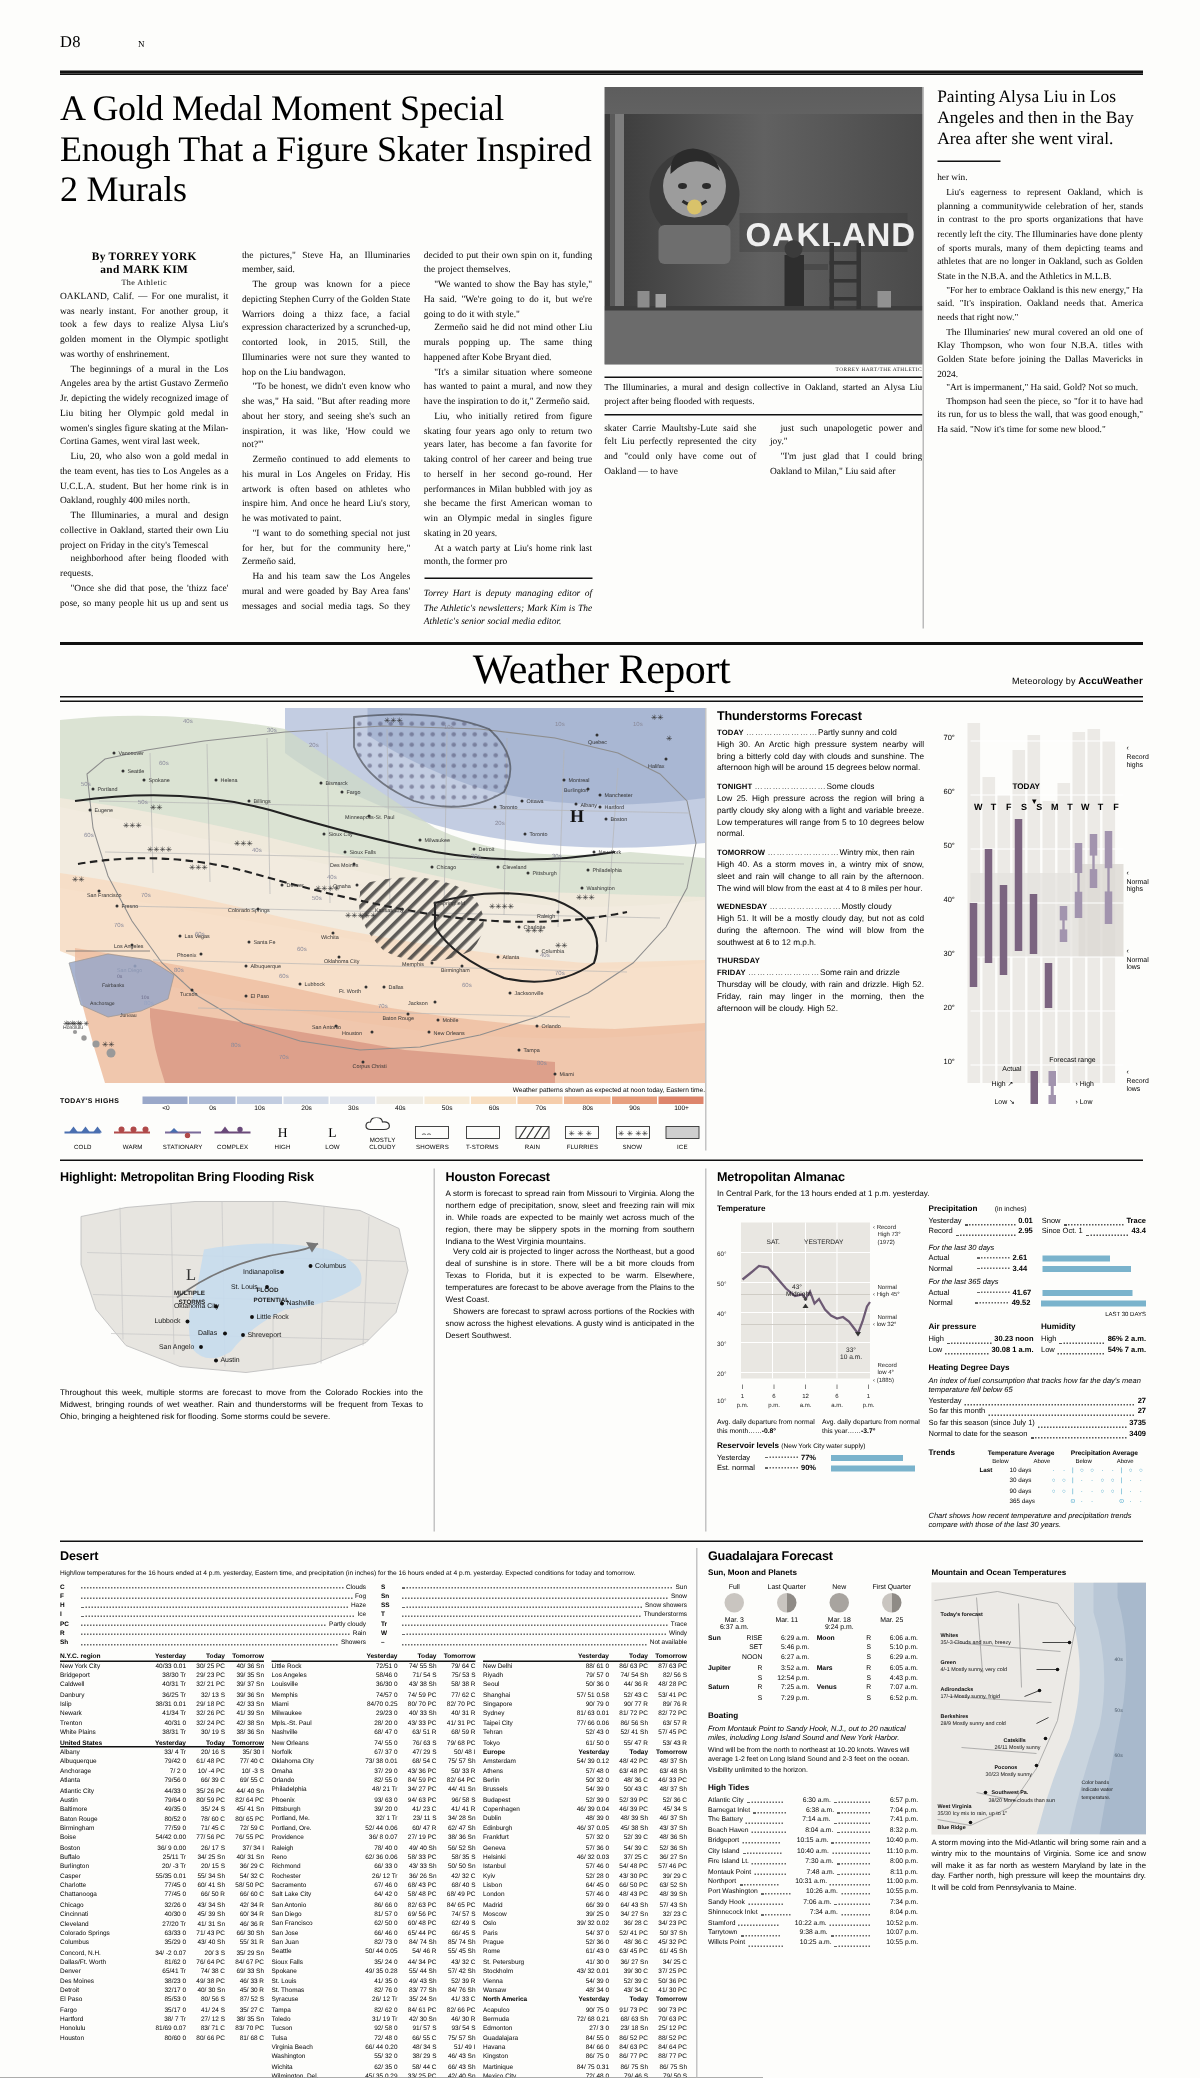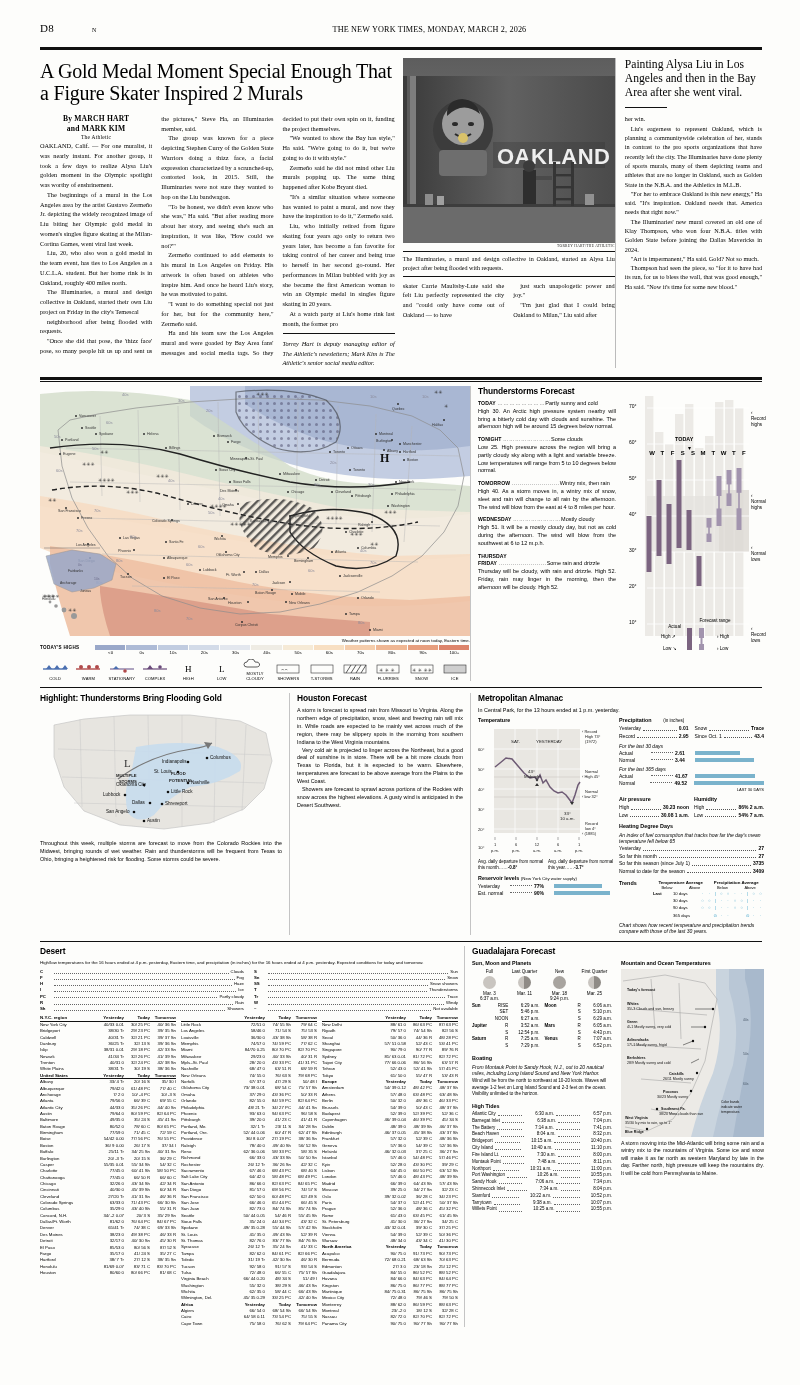--- a/index.html
+++ b/index.html
@@ -14,21 +14,21 @@
   .folio .ttl{flex:1;text-align:center;font-size:8.2px;letter-spacing:.15px;}
   .rule-thick{border-top:2.2px solid #111;margin-top:5px;}
   .sectionband{text-align:center;font-size:10px;letter-spacing:2.2px;padding:7px 0 6px;font-family:"Liberation Serif",serif;}
   .rule-thin{border-top:.8px solid #111;}
 
   
   .art{display:flex;gap:0;margin-top:8px;}
   .colA{width:362px;padding-right:8px;}
   .colPhoto{width:212px;}
   .colC{width:140px;padding-left:9px;border-left:.6px solid #bbb;}
-  .headline{font-family:"Liberation Serif",serif;font-size:20px;line-height:1.12;letter-spacing:-.2px;margin:2px 0 9px;}
+  .headline{font-family:"Liberation Serif",serif;font-size:24px;line-height:1.12;letter-spacing:-.2px;margin:2px 0 25px;}
   .byline{text-align:center;font-size:7.6px;font-weight:bold;line-height:1.28;letter-spacing:.2px;}
   .byline .org{font-weight:normal;font-size:5.4px;display:block;margin-top:1px;letter-spacing:.3px;}
   .cols3{column-count:3;column-gap:9px;column-rule:none;margin-top:6px;}
   .cols2{column-count:2;column-gap:9px;margin-top:4px;}
   p.bd{font-size:6.3px;line-height:1.55;text-align:justify;margin:0 0 0;text-indent:7px;hyphens:auto;}
   p.bd.first{text-indent:0;}
   p.ital{font-size:6.3px;line-height:1.5;font-style:italic;text-align:justify;margin:5px 0 0;}
   .mini-rule{border-top:.6px solid #111;margin:5px 0 4px;width:100%;}
   .photo{width:212px;height:185px;position:relative;overflow:hidden;background:#7d7d7d;}
   .photo svg{display:block;}
@@ -141,32 +141,31 @@
 </style>
 </head>
 <body>
 
 <div class="page">
 <div class="inner">
 
   <div class="folio">
     <span class="pg">D8</span>
     <span class="ed">N</span>
-    <span class="ttl">THE NEW YORK TIMES, MONDAY, MARCH 2, 2026</span>
   </div>
   <div class="rule-thick"></div>
   <div class="rule-thin"></div>
 
   <div class="art">
 
     <div class="colA">
       <div class="headline">A Gold Medal Moment Special Enough That a Figure Skater Inspired 2 Murals</div>
       <div class="cols3">
         <div class="byline">
-          <span style="white-space:pre-line">By MARCH HART
+          <span style="white-space:pre-line">By TORREY YORK
 and MARK KIM</span>
           <span class="org">The Athletic</span>
         </div>
         <div id="art-body">
               <p class="bd first">OAKLAND, Calif. — For one muralist, it was nearly instant. For another group, it took a few days to realize Alysa Liu's golden moment in the Olympic spotlight was worthy of enshrinement.</p>
               <p class="bd">The beginnings of a mural in the Los Angeles area by the artist Gustavo Zermeño Jr. depicting the widely recognized image of Liu biting her Olympic gold medal in women's singles figure skating at the Milan-Cortina Games, went viral last week.</p>
               <p class="bd">Liu, 20, who also won a gold medal in the team event, has ties to Los Angeles as a U.C.L.A. student. But her home rink is in Oakland, roughly 400 miles north.</p>
               <p class="bd">The Illuminaries, a mural and design collective in Oakland, started their own Liu project on Friday in the city's Temescal</p>
               <p class="bd">neighborhood after being flooded with requests.</p>
               <p class="bd">"Once she did that pose, the 'thizz face' pose, so many people hit us up and sent us the pictures," Steve Ha, an Illuminaries member, said.</p>
@@ -258,20 +257,26 @@
             <p class="bdc">Liu's eagerness to represent Oakland, which is planning a communitywide celebration of her, stands in contrast to the pro sports organizations that have recently left the city. The Illuminaries have done plenty of sports murals, many of them depicting teams and athletes that are no longer in Oakland, such as Golden State in the N.B.A. and the Athletics in M.L.B.</p>
             <p class="bdc">"For her to embrace Oakland is this new energy," Ha said. "It's inspiration. Oakland needs that. America needs that right now."</p>
             <p class="bdc">The Illuminaries' new mural covered an old one of Klay Thompson, who won four N.B.A. titles with Golden State before joining the Dallas Mavericks in 2024.</p>
             <p class="bdc">"Art is impermanent," Ha said. Gold? Not so much.</p>
             <p class="bdc">Thompson had seen the piece, so "for it to have had its run, for us to bless the wall, that was good enough," Ha said. "Now it's time for some new blood."</p>
           </div>
     </div>
   </div>
 
   <div class="wx-top-rule"></div>
+  <div class="wxhead">
+    <div class="wxtitle">Weather Report</div>
+    <div class="wxmet">
+      <span>Meteorology by </span><b>AccuWeather</b>
+    </div>
+  </div>
   <div class="wx-rule2"></div>
   <div class="wx-rule3"></div>
 
   <div class="wxbody">
 
     <div class="wxmap">
       <div class="mapbox">
         <svg width="430" height="250" viewBox="0 0 430 250">
           <defs>
             <pattern id="dots" width="7" height="7" patternUnits="userSpaceOnUse">
@@ -778,21 +783,21 @@
           <rect x="15.5" y="12" width="2" height="6" fill="#a294ae"></rect>
           <rect x="14" y="18" width="5" height="6" fill="#a294ae"></rect>
         </svg>
       </div>
     </div>
   </div>
 
   <div class="wxrow2">
 
     <div class="hl">
-      <h3 class="sec">Highlight: Thunderstorms Bring Flooding Gold</h3>
+      <h3 class="sec">Highlight: Metropolitan Bring Flooding Risk</h3>
       <div style="width:242px;height:130px;">
         <svg width="242" height="130" viewBox="0 0 242 130">
           <rect width="242" height="130" fill="#fdfdfb"></rect>
           <path d="M14 18 L44 12 L90 8 L150 8 L200 14 L226 26 L232 54 L224 82 L204 102 L170 116 L124 122 L80 118 L44 104 L24 80 L14 50 Z" fill="#e7e5e0" stroke="#c0c0c0" stroke-width=".6"></path>
           <g stroke="#c8c8c8" stroke-width=".5" fill="none">
             <path d="M40 12 L42 100 M74 9 L76 110 M108 8 L110 118 M142 8 L142 120 M176 11 L174 116 M206 18 L202 104"></path>
             <path d="M18 42 L230 48 M22 70 L224 76 M34 96 L206 100"></path>
           </g>
 
           <path d="M96 40 Q140 32 178 40 Q206 50 200 64 Q178 78 150 80 Q126 92 114 108 Q98 118 88 106 Q82 84 92 62 Z" fill="#c7dced" opacity=".9"></path>

